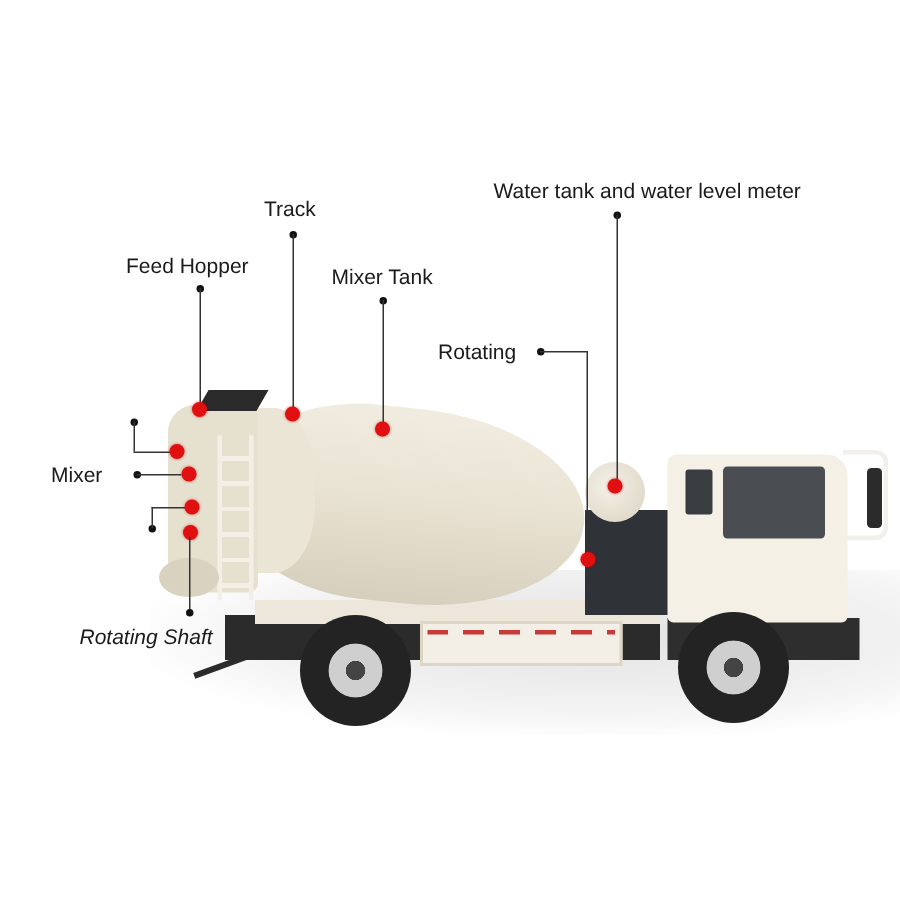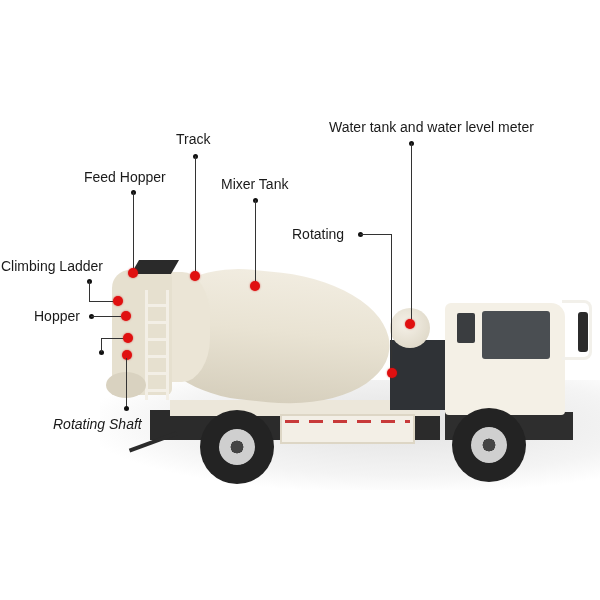--- a/index.html
+++ b/index.html
@@ -103,27 +103,26 @@
   <div class="dot" style="left:409px;top:141px;"></div>
   <div class="line" style="left:411px;top:143px;width:1px;height:180px;"></div>
   <div class="rdot" style="left:405px;top:319px;"></div>
 
   <div class="label" style="left:292px;top:226px;">Rotating</div>
   <div class="dot" style="left:358px;top:232px;"></div>
   <div class="line" style="left:360px;top:234px;width:32px;height:1px;"></div>
   <div class="line" style="left:391px;top:234px;width:1px;height:136px;"></div>
   <div class="rdot" style="left:387px;top:368px;"></div>
 
-  <div class="label" style="left:1px;top:258px;">Climbing Ladder</div>
   <div class="dot" style="left:87px;top:279px;"></div>
   <div class="line" style="left:89px;top:281px;width:1px;height:20px;"></div>
   <div class="line" style="left:89px;top:301px;width:26px;height:1px;"></div>
   <div class="rdot" style="left:113px;top:296px;"></div>
 
-  <div class="label" style="left:34px;top:308px;">Hopper</div>
+  <div class="label" style="left:34px;top:308px;">Mixer</div>
   <div class="dot" style="left:89px;top:314px;"></div>
   <div class="line" style="left:91px;top:316px;width:30px;height:1px;"></div>
   <div class="rdot" style="left:121px;top:311px;"></div>
 
   <div class="dot" style="left:99px;top:350px;"></div>
   <div class="line" style="left:101px;top:338px;width:1px;height:14px;"></div>
   <div class="line" style="left:101px;top:338px;width:24px;height:1px;"></div>
   <div class="rdot" style="left:123px;top:333px;"></div>
 
   <div class="label" style="left:53px;top:416px;font-style:italic;">Rotating Shaft</div>

